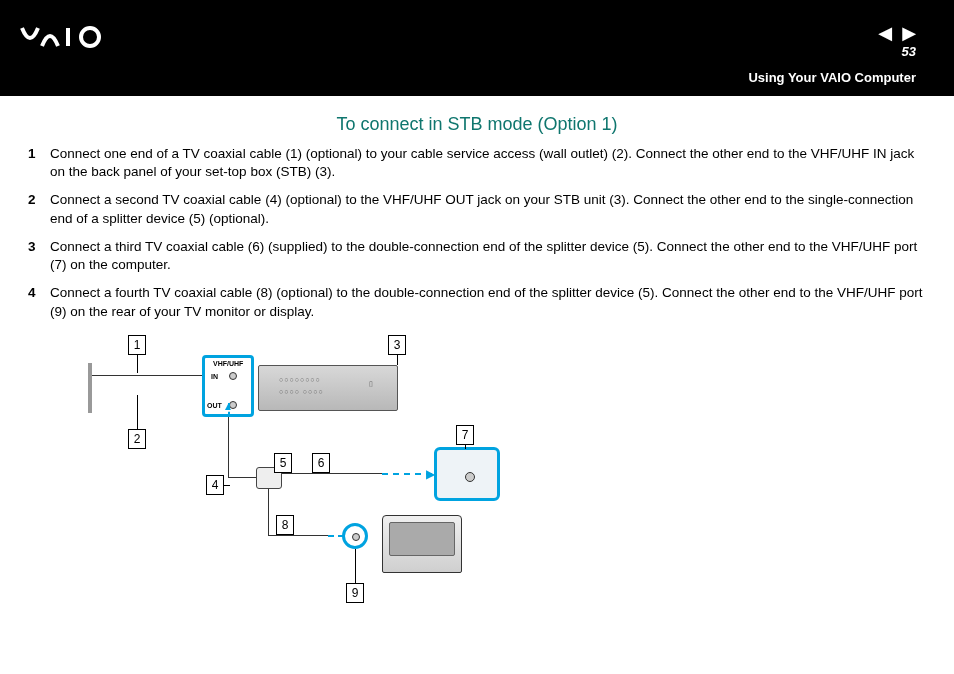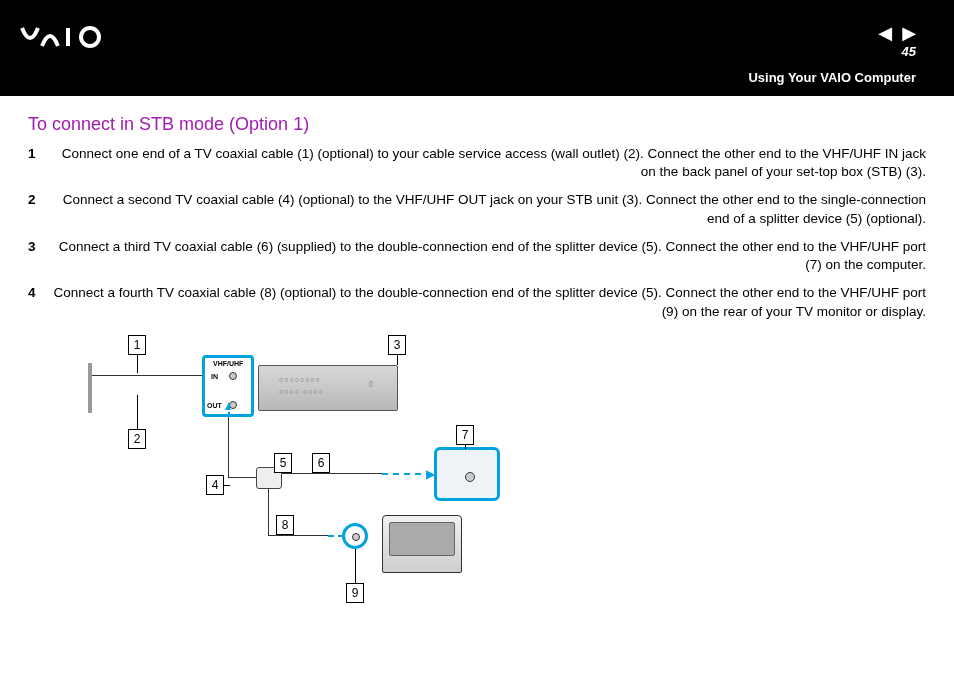--- a/index.html
+++ b/index.html
@@ -54,28 +54,28 @@
     right: 38px;
     font-size: 13px;
     font-weight: bold;
     color: #fff;
   }
   .content {
     padding: 18px 28px 0 28px;
   }
   .section-title {
     font-size: 18px;
-    color: #a21caf;
+    color: #0f766e;
     font-weight: normal;
     margin-bottom: 10px;
+    text-align: center;
   }
   ol.steps {
     list-style: none;
     counter-reset: step;
-    text-align: right;
   }
   ol.steps li {
     counter-increment: step;
     padding-left: 22px;
     position: relative;
     font-size: 13.5px;
     line-height: 1.35;
     margin-bottom: 10px;
     color: #000;
   }
@@ -193,21 +193,21 @@
       <path d="M2 6 Q 10 26 18 6" stroke="#fff" stroke-width="4" fill="none"></path>
       <path d="M22 24 Q 30 4 38 24" stroke="#fff" stroke-width="4" fill="none"></path>
       <rect x="46" y="6" width="4" height="18" fill="#fff"></rect>
       <circle cx="70" cy="15" r="9" stroke="#fff" stroke-width="4" fill="none"></circle>
     </svg>
   </div>
   <div class="nav-arrows">
     <span class="nav-arrow">◀</span>
     <span class="nav-arrow">▶</span>
   </div>
-  <div class="page-num">45</div>
+  <div class="page-num">53</div>
   <div class="chapter">Using Your VAIO Computer</div>
 </div>
 
 <div class="content">
   <div class="section-title">To connect in STB mode (Option 1)</div>
   <ol class="steps">
     <li>Connect one end of a TV coaxial cable (1) (optional) to your cable service access (wall outlet) (2). Connect the other end to the VHF/UHF IN jack on the back panel of your set-top box (STB) (3).</li>
     <li>Connect a second TV coaxial cable (4) (optional) to the VHF/UHF OUT jack on your STB unit (3). Connect the other end to the single-connection end of a splitter device (5) (optional).</li>
     <li>Connect a third TV coaxial cable (6) (supplied) to the double-connection end of the splitter device (5). Connect the other end to the VHF/UHF port (7) on the computer.</li>
     <li>Connect a fourth TV coaxial cable (8) (optional) to the double-connection end of the splitter device (5). Connect the other end to the VHF/UHF port (9) on the rear of your TV monitor or display.</li>

